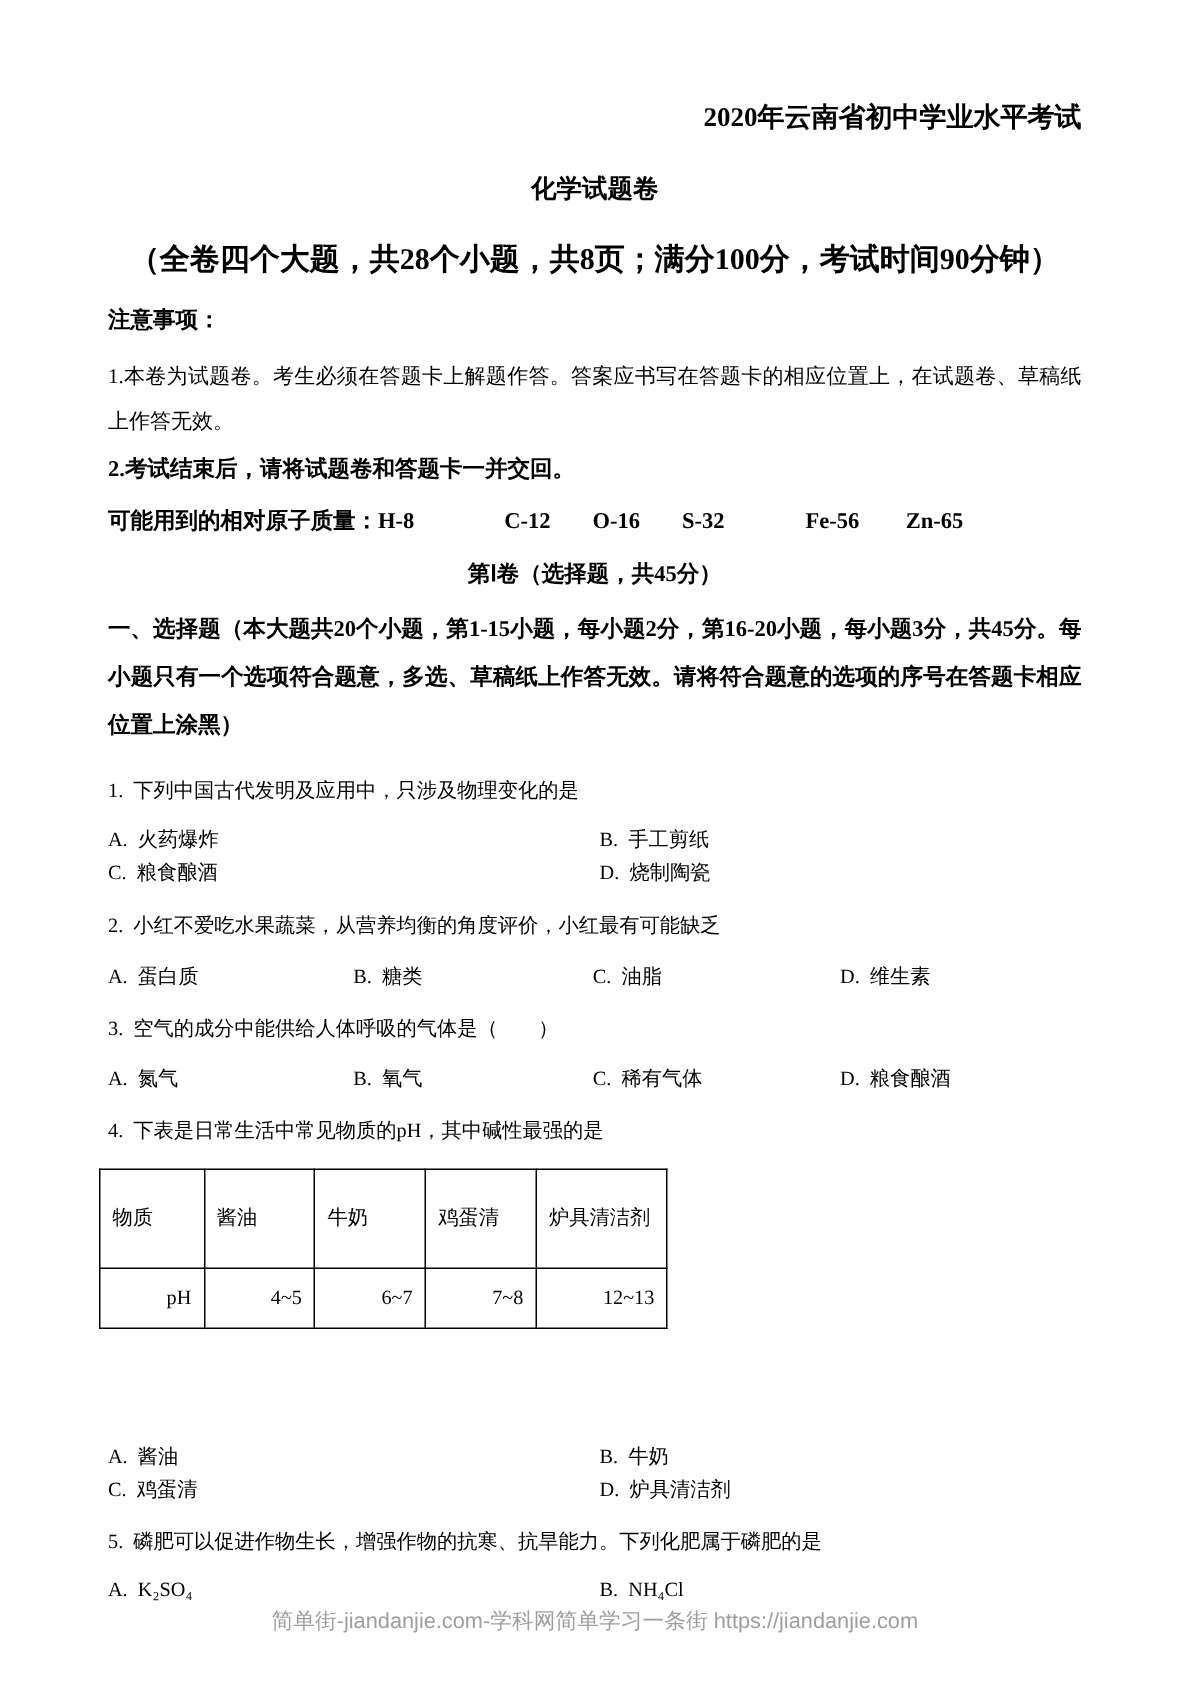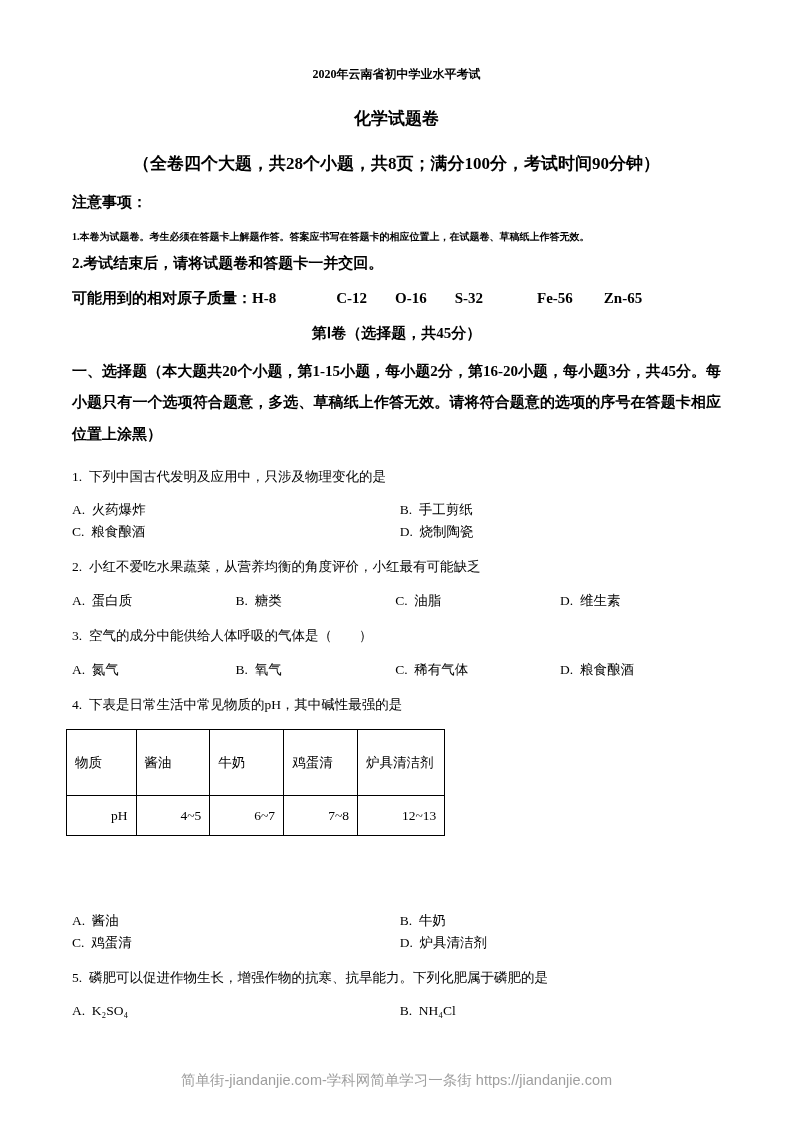--- a/index.html
+++ b/index.html
@@ -8,25 +8,25 @@
     position: relative;
     width: 793px;
     height: 1122px;
     background: #ffffff;
     color: #000000;
     font-family: "Liberation Serif", serif;
     padding: 66px 72px 0 72px;
     overflow: hidden;
   }
   h1, h2, p { margin: 0; }
-  .title { font-size: 12px; font-weight: bold; text-align: center; margin-bottom: 24px; }
+  .title { font-size: 18px; font-weight: bold; text-align: right; margin-bottom: 24px; }
   .subtitle { font-size: 17px; font-weight: bold; text-align: center; margin-bottom: 22px; }
-  .info { font-size: 17px; font-weight: bold; text-align: center; margin-bottom: 18px; }
+  .info { font-size: 20px; font-weight: bold; text-align: center; margin-bottom: 18px; }
   .notes-label { font-size: 15px; font-weight: bold; margin-bottom: 14px; }
-  .note { font-size: 10px; font-weight: bold; line-height: 2.15; text-align: justify; margin-bottom: 6px; }
+  .note { font-size: 14px; font-weight: normal; line-height: 2.15; text-align: justify; margin-bottom: 6px; }
   .note2 { font-size: 15px; font-weight: bold; margin-bottom: 16px; }
   .atomic { font-size: 15px; font-weight: bold; margin-bottom: 16px; }
   .atomic span { display: inline-block; }
   .g62 { margin-left: 60px; }
   .g30 { margin-left: 28px; }
   .g56 { margin-left: 54px; }
   .g33 { margin-left: 31px; }
   .section-title { font-size: 15px; font-weight: bold; text-align: center; margin-bottom: 13px; }
   .instructions { font-size: 15px; font-weight: bold; line-height: 2.12; text-align: justify; margin-bottom: 16px; }
   .q { font-size: 13.5px; line-height: 1.45; margin: 0 0 15px 0; white-space: pre-wrap; }

